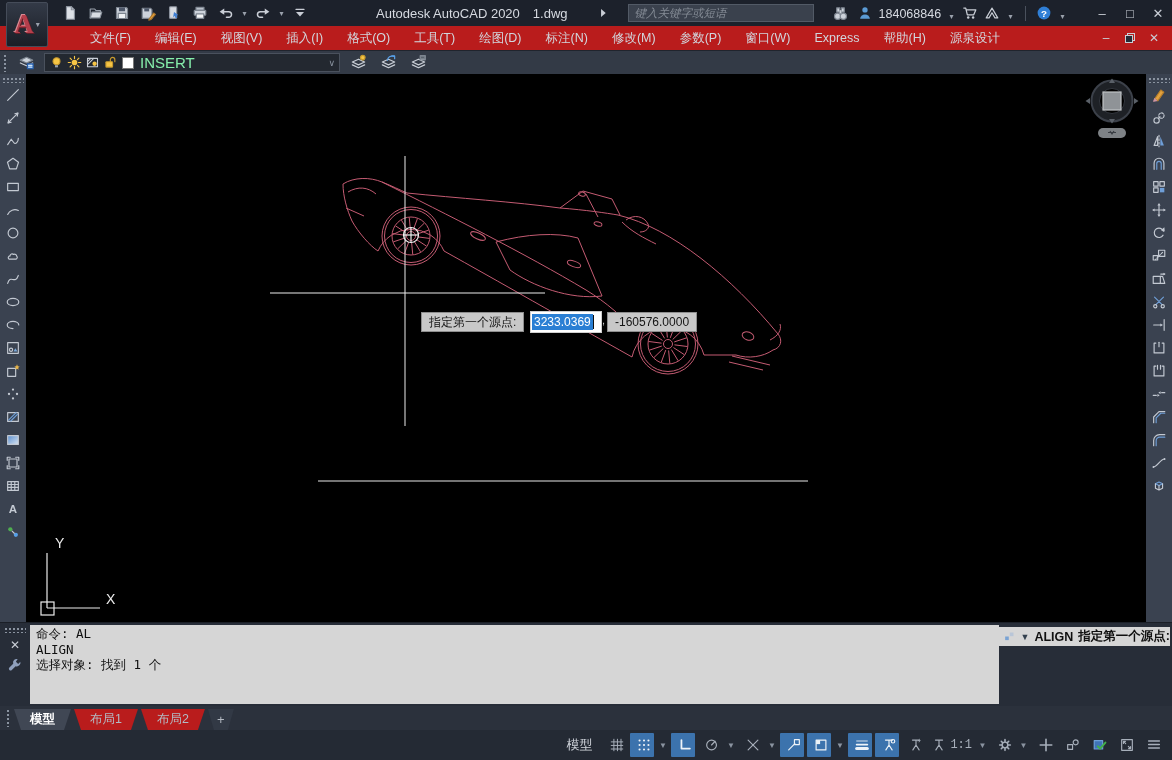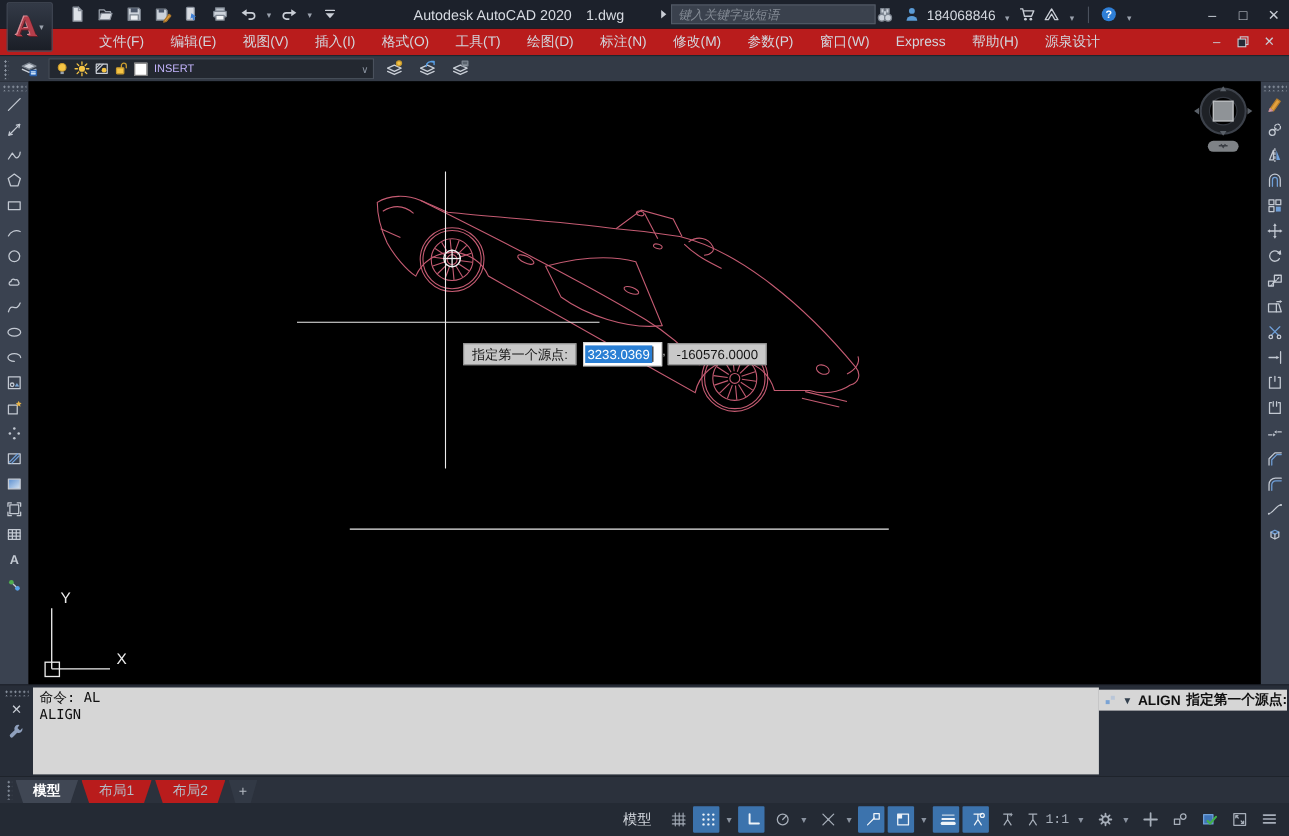--- a/index.html
+++ b/index.html
@@ -13,21 +13,21 @@
   .a-badge { position:absolute; left:6px; top:2px; width:42px; height:45px; z-index:30;
     background:linear-gradient(#333a47,#1a1e26); border:1px solid #454c59; border-radius:2px;
     display:flex; align-items:center; justify-content:center; }
   .a-badge .a-glyph { font-size:27px; font-weight:bold; color:#b53e4b;
     text-shadow:1px 1px 0 #5e1f27, -1px -1px 0 #d98a93; font-family:"Liberation Serif",serif; }
   .a-badge .dd { font-size:8px; color:#9aa1ac; margin-left:2px; }
   .qat { display:flex; align-items:center; gap:2px; margin-left:58px; }
   .qat-btn { width:24px; height:22px; display:flex; align-items:center; justify-content:center; }
   .dd-sm { width:9px; font-size:8px; color:#9aa1ac; text-align:center; }
   .title-text { display:flex; gap:13px; margin-left:64px; font-size:13px; color:#d6dae1; white-space:nowrap; }
-  .search-wrap { display:flex; align-items:center; gap:0; margin-left:28px; }
+  .search-wrap { display:flex; align-items:center; gap:18px; margin-left:28px; }
   .search-box { width:186px; height:18px; background:#3a414d; border:1px solid #525a66;
     display:flex; align-items:center; padding:0 6px; }
   .search-box .ph { font-size:11.5px; font-style:italic; color:#848b95; }
   .right-cluster { display:flex; align-items:flex-end; gap:6px; margin-left:8px; }
   .acct-id { font-size:12.5px; color:#d6dae1; }
   .vdiv { width:1px; height:15px; background:#4a515d; margin:0 4px; }
   .win-controls { display:flex; margin-left:auto; }
   .win-btn { width:28px; height:26px; display:flex; align-items:center; justify-content:center;
     font-size:13px; color:#c9ced6; }
 
@@ -44,21 +44,21 @@
     padding-left:3px; border-top:1px solid #20242d; }
   .grip-v { width:5px; height:18px; background-image:radial-gradient(#8a93a0 34%,transparent 36%);
     background-size:4px 4px; }
   .grip-h { width:22px; height:6px; background-image:radial-gradient(#8a93a0 34%,transparent 36%);
     background-size:4px 4px; }
   .lay-btn { width:26px; height:20px; display:flex; align-items:center; justify-content:center;
     border:1px solid transparent; }
   .layer-combo { width:296px; height:19px; background:#232830; border:1px solid #4a515d;
     display:flex; align-items:center; gap:4px; padding:0 4px; }
   .layer-combo .swatch { width:12px; height:12px; background:#fff; border:1px solid #777; }
-  .layer-combo .val { flex:1; font-size:10px; color:#c4b5fd; padding-left:2px; }
+  .layer-combo .val { flex:1; font-size:15px; color:#86efac; padding-left:2px; }
   .layer-combo .chev { font-size:9px; color:#8a93a0; }
 
   
   .workarea { display:flex; height:548px; }
   .toolcol { width:26px; background:#3a4250; display:flex; flex-direction:column;
     align-items:center; padding-top:3px; }
   .tool-btn { width:24px; height:23px; display:flex; align-items:center; justify-content:center;
     color:#c3c9d2; }
   .canvas { flex:1; position:relative; background:#000; }
   .canvas svg.drawing { position:absolute; left:0; top:0; }
@@ -694,20 +694,21 @@
     <span id="wrench">
         <svg class="ic" width="16" height="16" viewBox="0 0 18 18" fill="none" stroke="currentColor" stroke-width="1.3" stroke-linecap="round" stroke-linejoin="round">
           <path d="M12 2.3a4.1 4.1 0 0 0-5 5.3l-4.3 4.3a1.9 1.9 0 0 0 2.7 2.7l4.3-4.3a4.1 4.1 0 0 0 5.3-5L12.6 8 10 5.4z" fill="#8fa0bd" stroke="none"></path>
         </svg>
       </span>
   </div>
   <div class="cmd-main">
     <div class="cmd-history" id="cmd-history">
         <div>命令: AL</div>
         <div>ALIGN</div>
+        <div>选择对象: 找到 1 个</div>
       </div>
     <div class="cmd-input">
       <span id="cmd-mini">
           <svg class="ic" width="13" height="13" viewBox="0 0 18 18" fill="none" stroke="currentColor" stroke-width="1.3" stroke-linecap="round" stroke-linejoin="round">
             <g stroke="none">
               <rect x="3" y="9" width="5" height="5" fill="#7aa3d4"></rect>
               <rect x="9.5" y="3.5" width="5" height="5" fill="#b9c6d8"></rect>
             </g>
           </svg>
         </span>

